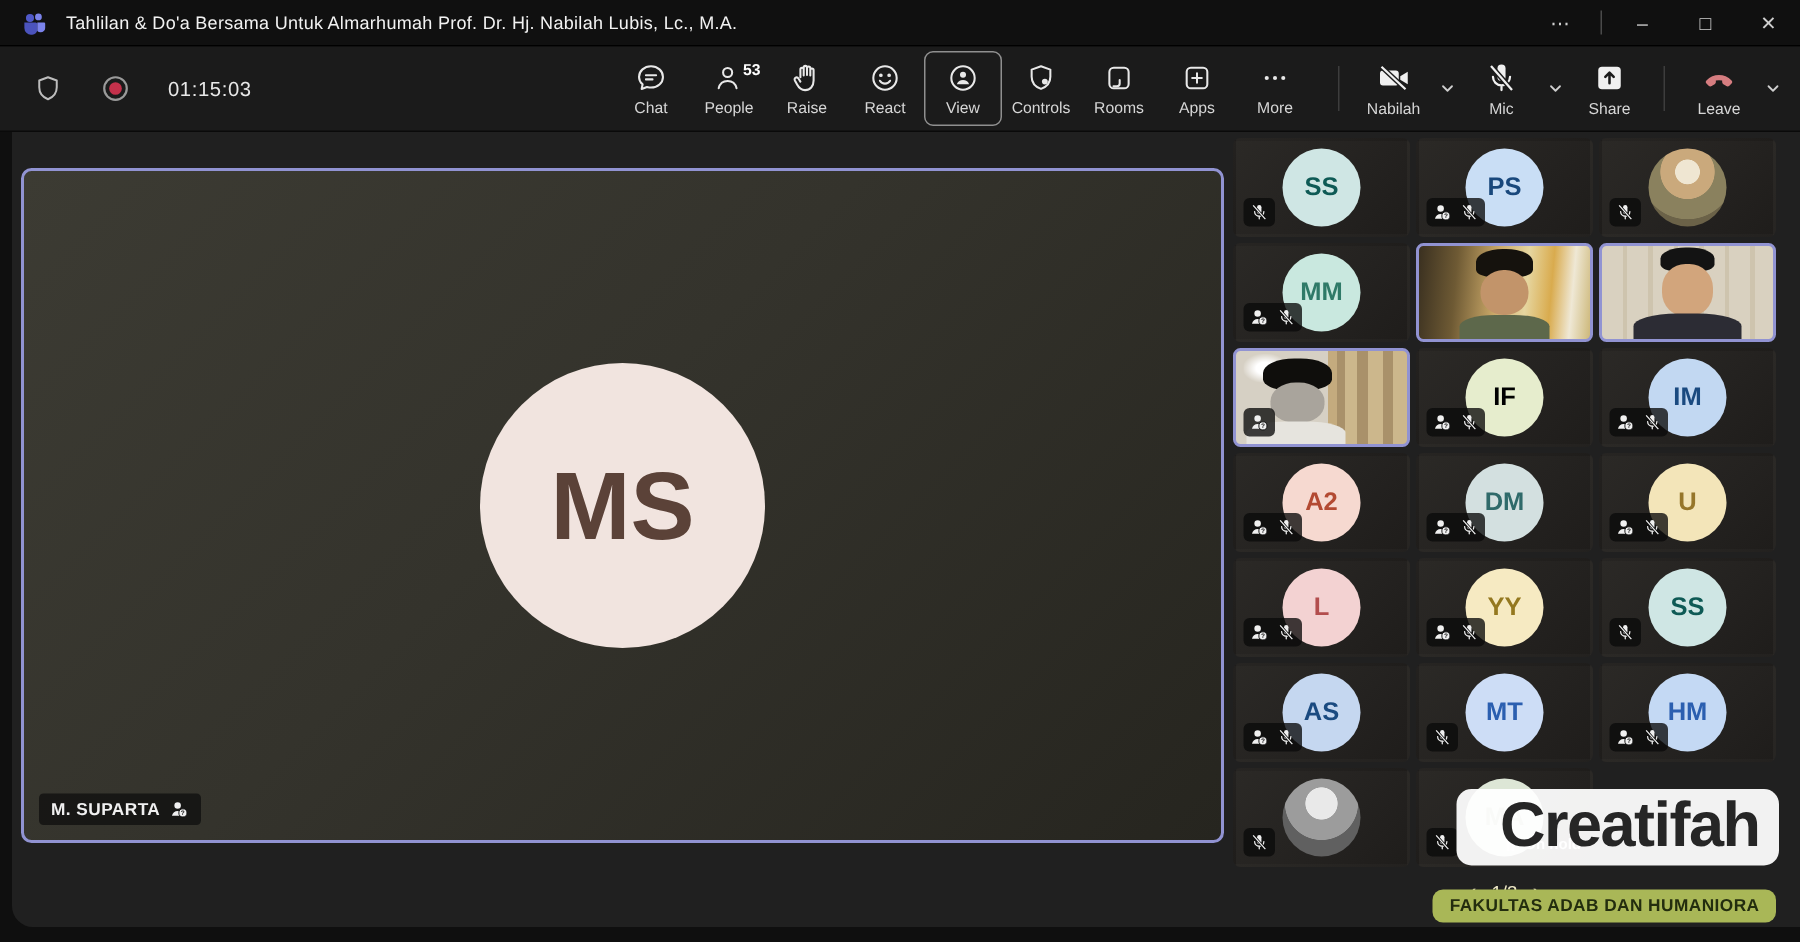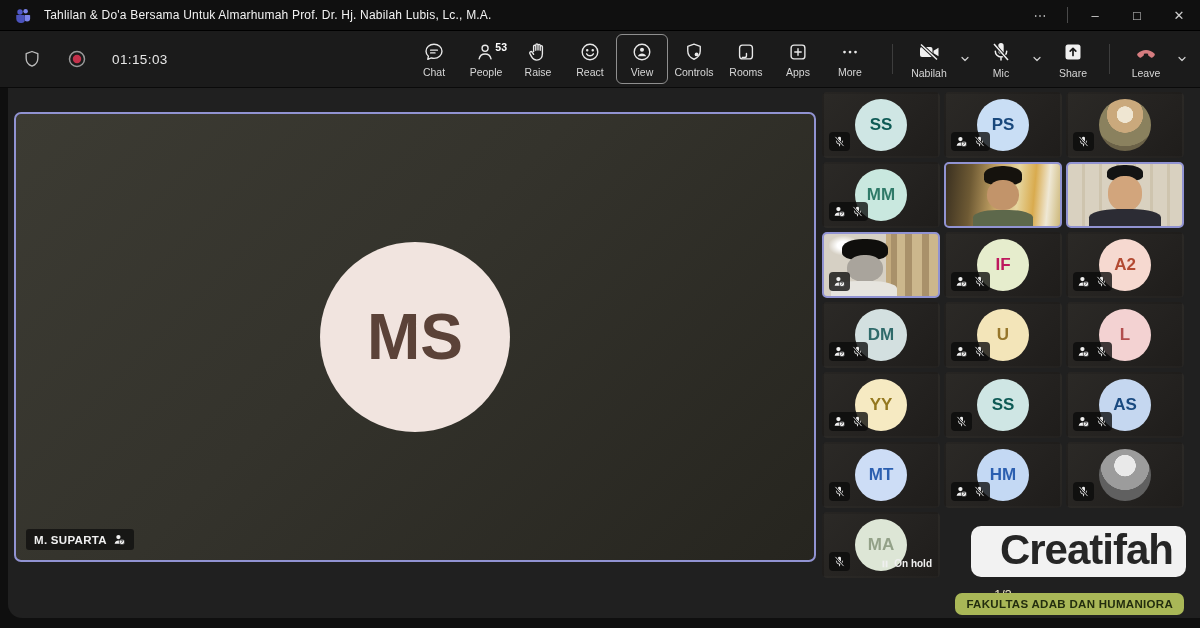--- a/index.html
+++ b/index.html
@@ -367,21 +367,42 @@
                 <svg width="13" height="13" viewBox="0 0 24 24">
                   <circle cx="10" cy="7.5" r="4" fill="#f0f0f0"></circle>
                   <path d="M3 20c.8-4 3.7-6 7-6s6.2 2 7 6z" fill="#f0f0f0"></path>
                   <circle cx="16.5" cy="16.5" r="5" fill="#f0f0f0" stroke="#111" stroke-width="1.2"></circle>
                   <text x="16.5" y="19.3" font-size="8" font-weight="bold" text-anchor="middle" fill="#111" font-family="Liberation Sans, sans-serif">?</text>
                 </svg>
               </span>
             </div>
           </div>
           <div class="tile">
-            <div class="t-avatar" style="background: rgb(230, 237, 205); color: #be185d;">IF</div>
+            <div class="t-avatar" style="background: rgb(230, 237, 205); color: #000000;">IF</div>
+            <div class="badge">
+              <span style="display: flex;">
+                <svg width="13" height="13" viewBox="0 0 24 24">
+                  <circle cx="10" cy="7.5" r="4" fill="#f0f0f0"></circle>
+                  <path d="M3 20c.8-4 3.7-6 7-6s6.2 2 7 6z" fill="#f0f0f0"></path>
+                  <circle cx="16.5" cy="16.5" r="5" fill="#f0f0f0" stroke="#111" stroke-width="1.2"></circle>
+                  <text x="16.5" y="19.3" font-size="8" font-weight="bold" text-anchor="middle" fill="#111" font-family="Liberation Sans, sans-serif">?</text>
+                </svg>
+              </span>
+              <span style="display: flex;">
+                <svg width="13" height="13" viewBox="0 0 24 24">
+                  <rect x="9.3" y="3" width="5.4" height="11" rx="2.7" fill="#f0f0f0"></rect>
+                  <path d="M6.3 11.2a5.7 5.7 0 0011.4 0M12 16.9V20" fill="none" stroke="#f0f0f0" stroke-width="1.6" stroke-linecap="round"></path>
+                  <path d="M4.5 3.5L19.5 20.5" stroke="#0a0a0a" stroke-width="3.4"></path>
+                  <path d="M4.5 3.5L19.5 20.5" stroke="#f0f0f0" stroke-width="1.6"></path>
+                </svg>
+              </span>
+            </div>
+          </div>
+          <div class="tile">
+            <div class="t-avatar" style="background: rgb(194, 216, 242); color: rgb(26, 74, 128);">IM</div>
             <div class="badge">
               <span style="display: flex;">
                 <svg width="13" height="13" viewBox="0 0 24 24">
                   <circle cx="10" cy="7.5" r="4" fill="#f0f0f0"></circle>
                   <path d="M3 20c.8-4 3.7-6 7-6s6.2 2 7 6z" fill="#f0f0f0"></path>
                   <circle cx="16.5" cy="16.5" r="5" fill="#f0f0f0" stroke="#111" stroke-width="1.2"></circle>
                   <text x="16.5" y="19.3" font-size="8" font-weight="bold" text-anchor="middle" fill="#111" font-family="Liberation Sans, sans-serif">?</text>
                 </svg>
               </span>
               <span style="display: flex;">

